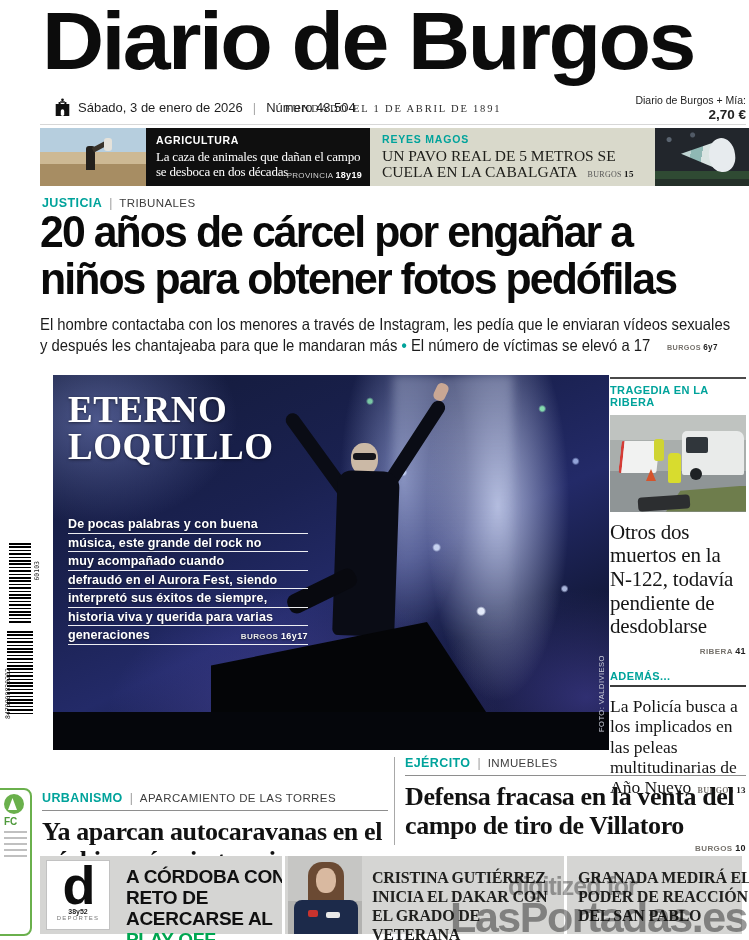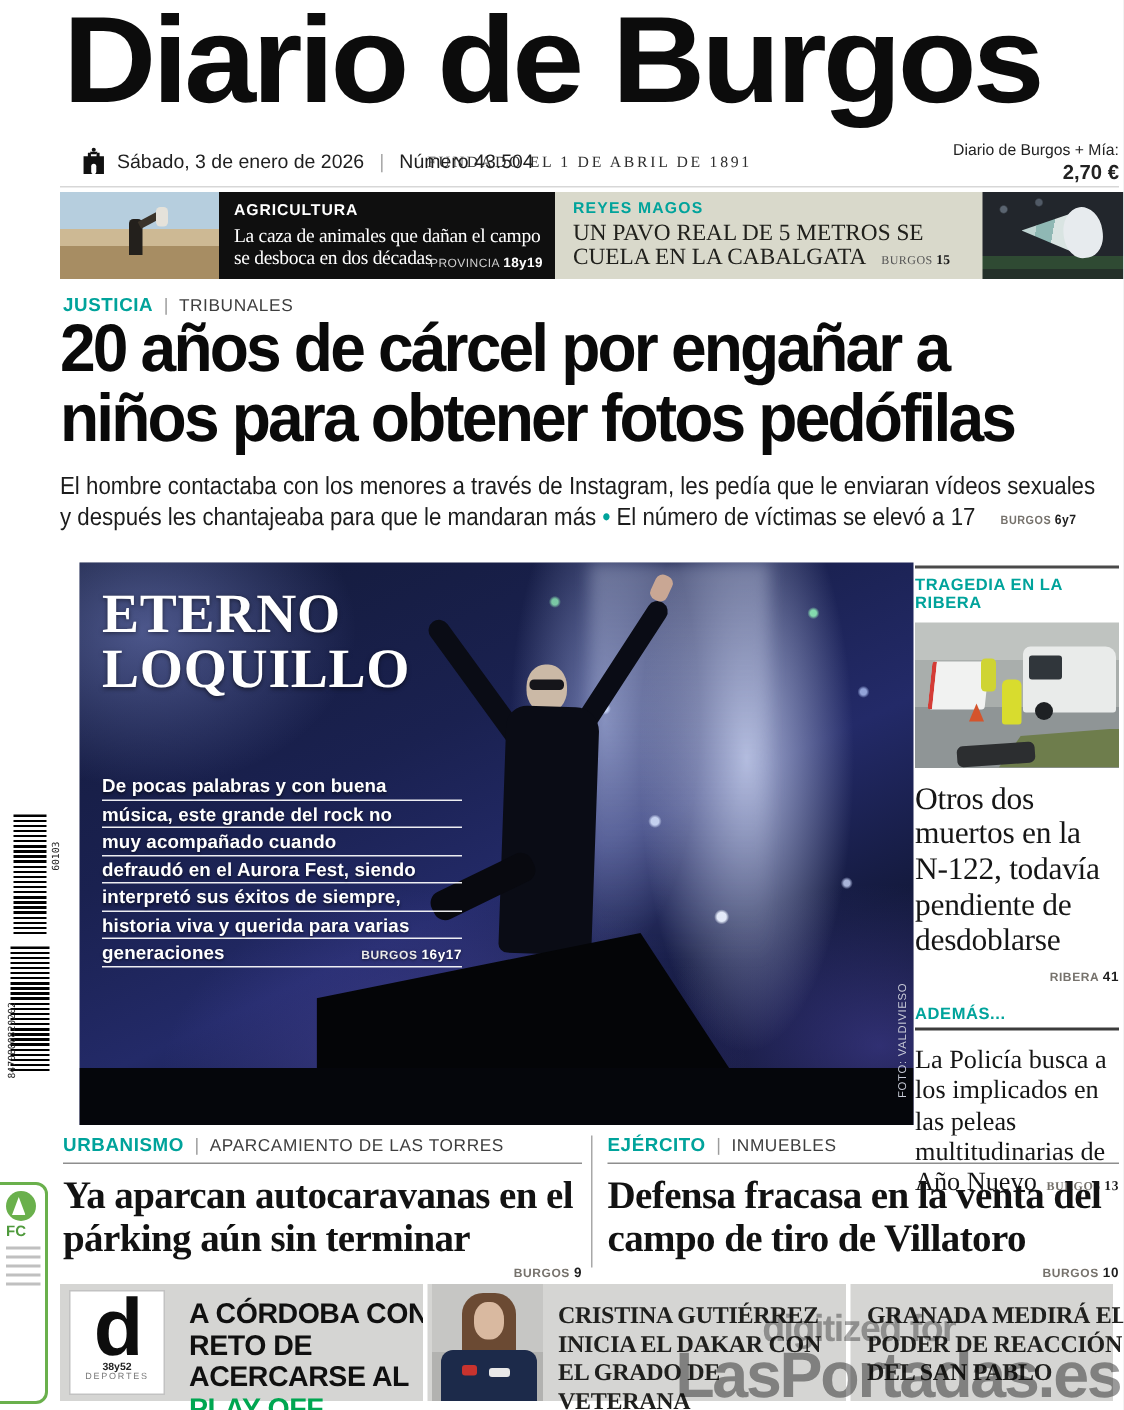--- a/index.html
+++ b/index.html
@@ -142,21 +142,21 @@
     color:#161616; letter-spacing:-.2px; margin-top:9px; }
   .rc-pages{ text-align:right; margin-top:7px; }
   .ademas{ margin-top:14px; }
   .ademas-rule{ height:1.5px; background:#3c3c3c; margin-top:3px; }
   .ademas-headline{ font-family:"Liberation Serif",serif; font-size:17.5px; line-height:1.17;
     color:#161616; margin-top:9px; position:relative; }
   .ademas-pages{ position:absolute; right:0; bottom:2px; }
 
   
   .bottom-col{ position:absolute; top:756px; }
-  .bc-left{ left:42px; width:346px; }
+  .bc-left{ left:42px; width:346px;margin-top:35px; }
   .bc-right{ left:405px; width:341px; }
   .bc-kicker-row{ display:flex; align-items:baseline; gap:7px; padding-bottom:5px; border-bottom:1px solid #8e8e8e; }
   .bc-headline{ font-family:"Liberation Serif",serif; font-weight:bold; font-size:26px;
     letter-spacing:-.4px; line-height:1.1; color:#121212; margin-top:7px; }
   .bc-pages{ text-align:right; margin-top:3px; }
   .v-divider{ position:absolute; left:394px; top:757px; width:1px; height:88px; background:#a8a8a8; }
 
   
   .sports-strip{ position:absolute; left:40px; top:856px; width:702px; height:78px; background:#d5d5d3; }
   .d-box{ position:absolute; left:6px; top:4px; width:64px; height:70px; background:#fff;

